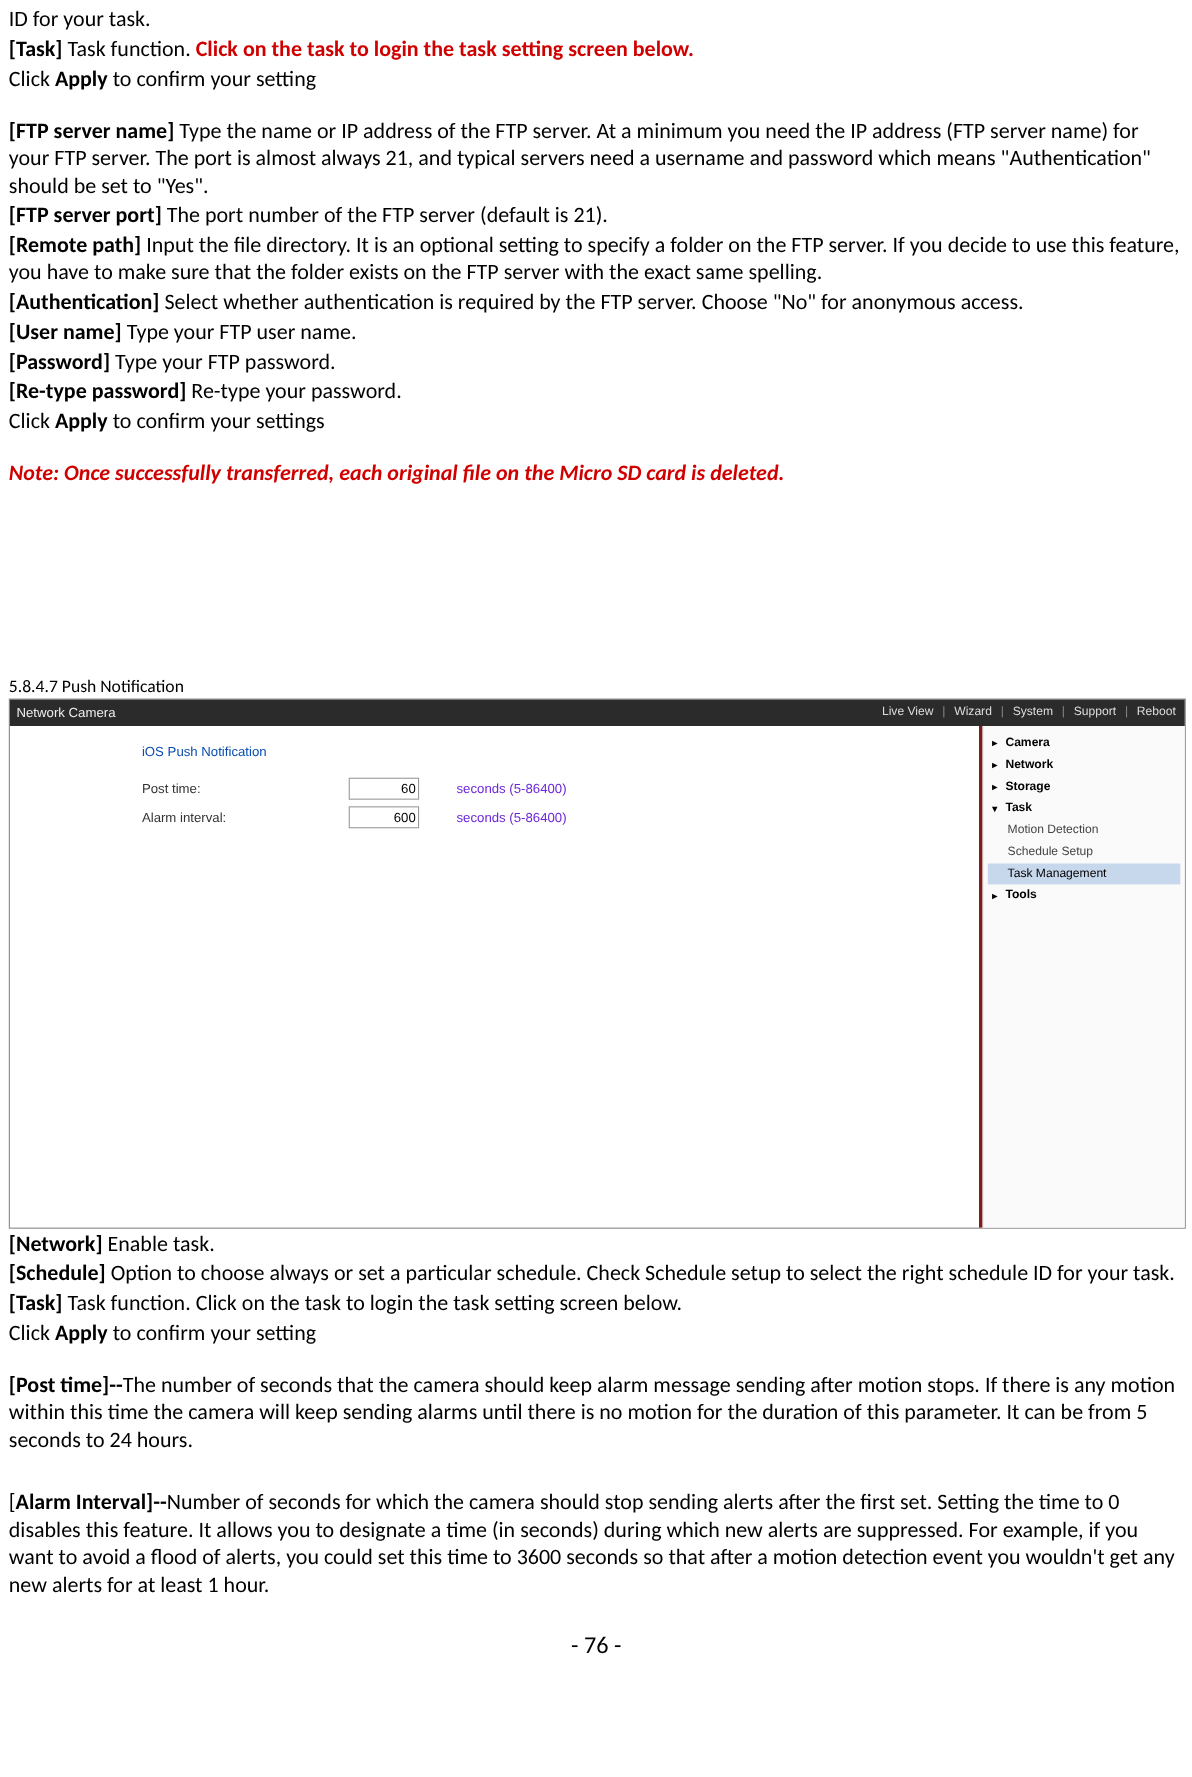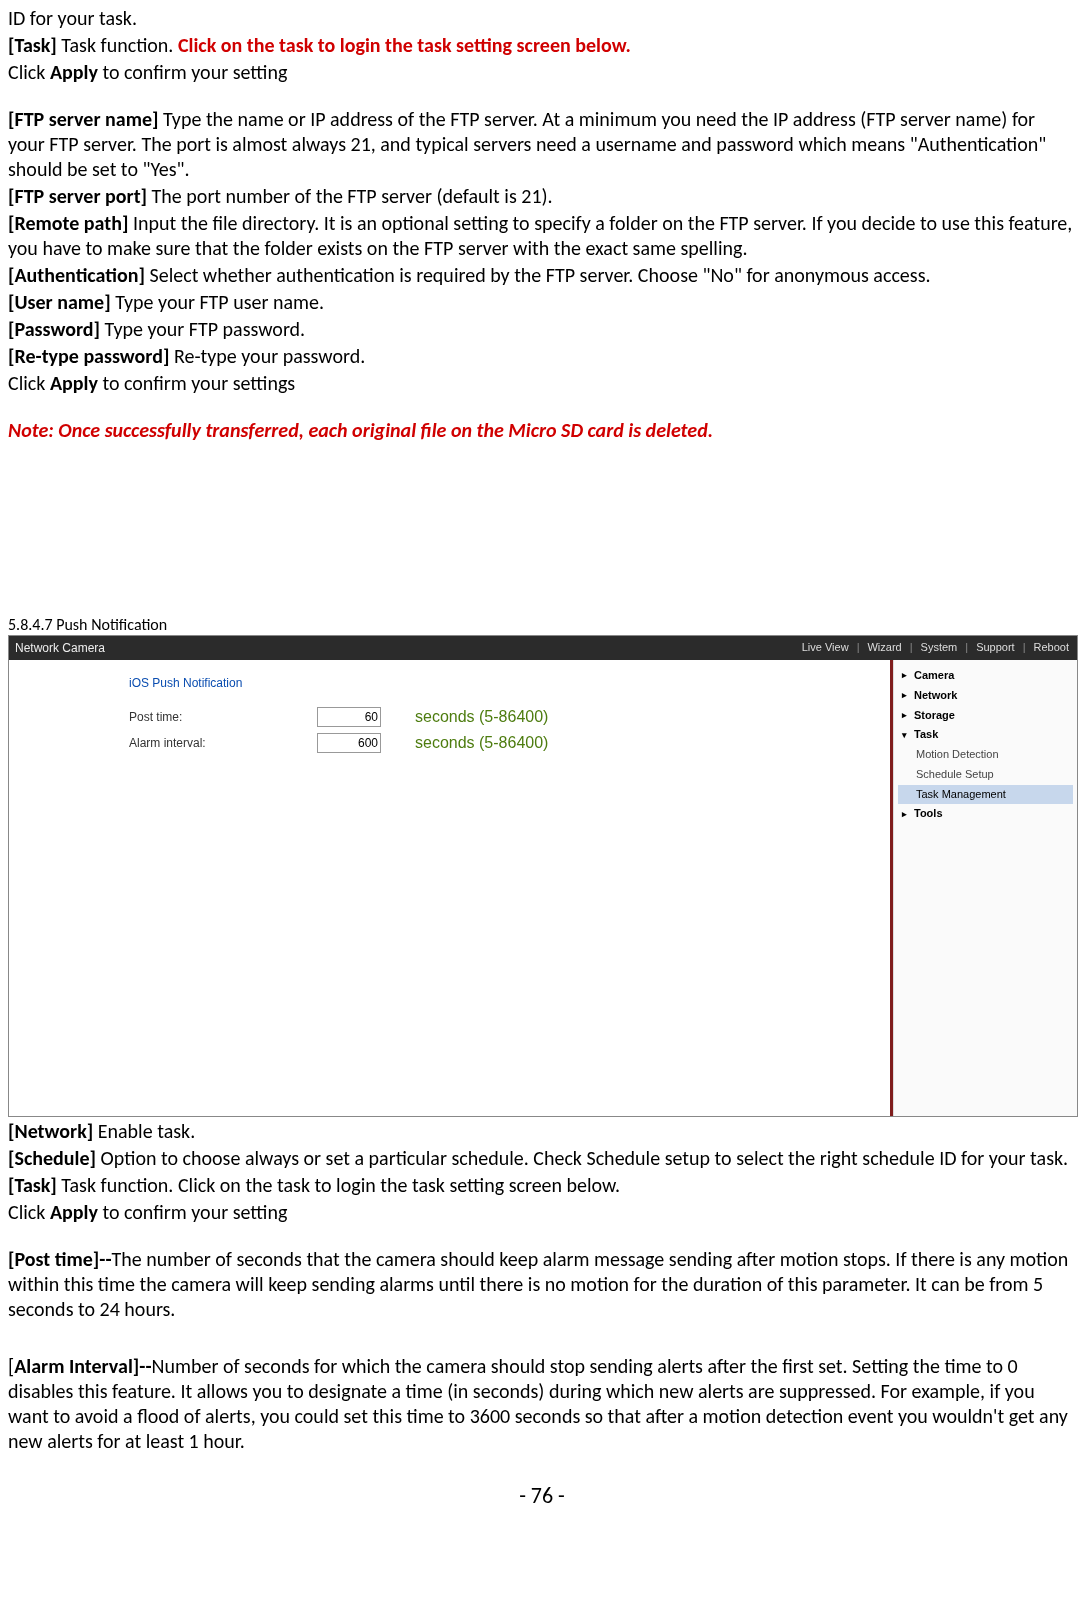--- a/index.html
+++ b/index.html
@@ -63,21 +63,21 @@
   }
   .form-row .lbl { width: 160px; color: #333; }
   .form-row input.txt {
     width: 58px;
     height: 18px;
     border: 1px solid #999;
     font-size: 12px;
     padding: 0 2px;
     text-align: right;
   }
-  .form-row .hint { margin-left: 6px; color: #4d7c0f; font-size: 16px; }
+  .form-row .hint { margin-left: 6px; color: #6d28d9; font-size: 12px; }
   .btn-row { margin-top: 8px; margin-left: 160px; }
   .btn {
     display: inline-block;
     border: 1px solid #888;
     background: linear-gradient(#f8f8f8,#e0e0e0);
     font-size: 12px;
     padding: 2px 8px;
     cursor: pointer;
     border-radius: 2px;
   }

